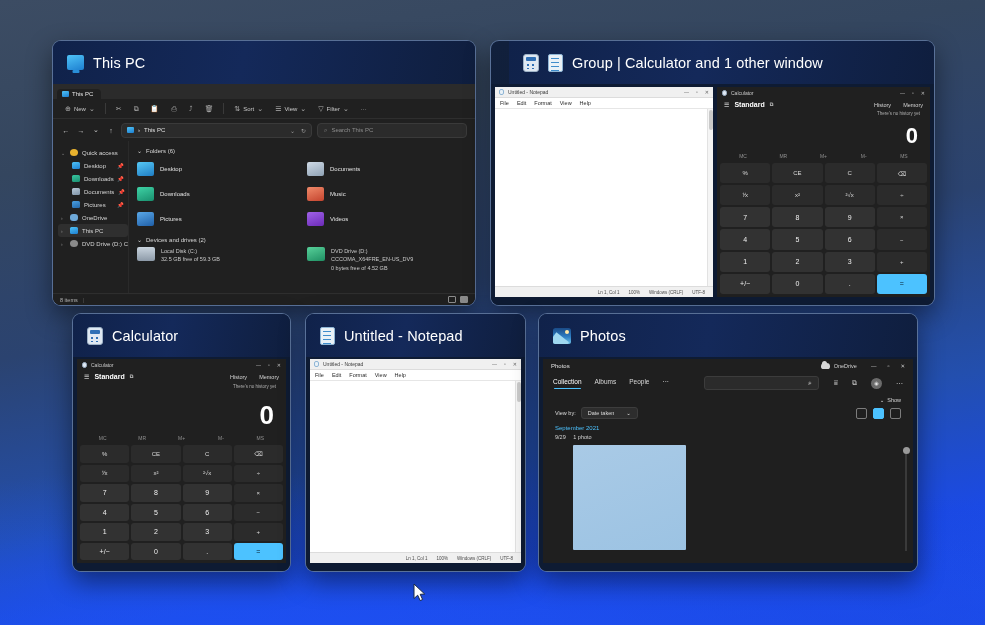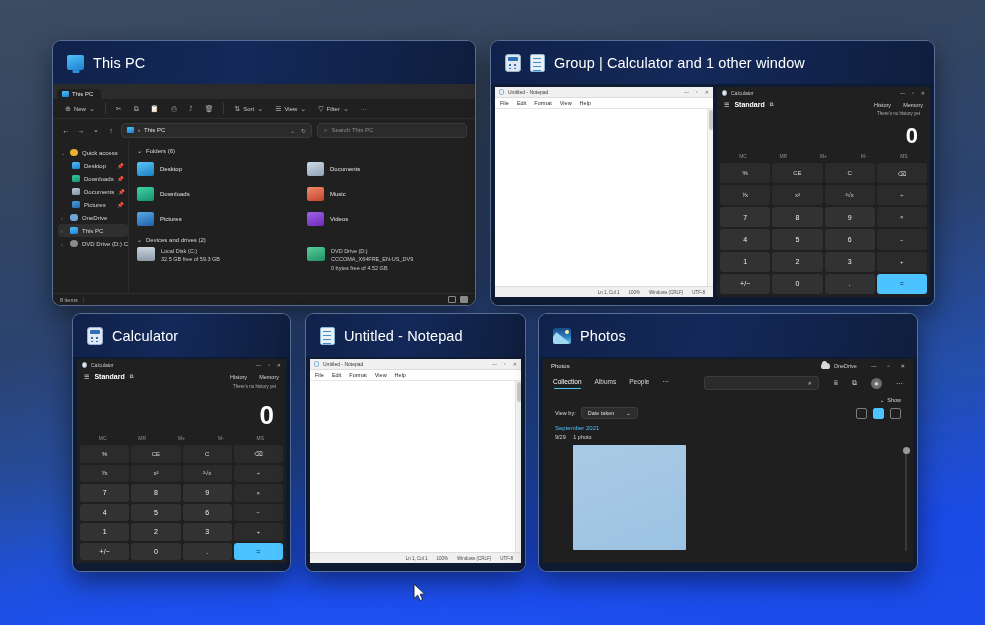--- a/index.html
+++ b/index.html
@@ -368,21 +368,21 @@
         <span style="margin-left:5px;color:#5a5a5a;">|</span>
         <span class="right">
           <span class="vwb"></span>
           <span class="vwb on"></span>
         </span>
       </div>
     </div>
   </div>
 </div>
 
-<div class="card" style="left:490px;top:40px;width:445px;height:266px;">
+<div class="card" style="left:490px;top:40px;width:445px;height:266px;padding-left:18px;">
   <div class="card-title">
     <span class="ico ico-calc"></span>
     <span class="ico ico-note"></span>
     <span class="t">Group | Calculator and 1 other window</span>
   </div>
   <div class="card-body" style="display:flex;background:#0e1b33;">
 
     <div style="width:218px;margin:3px 2px 8px 4px;">
       <div class="np">
         <div class="np-tb">

